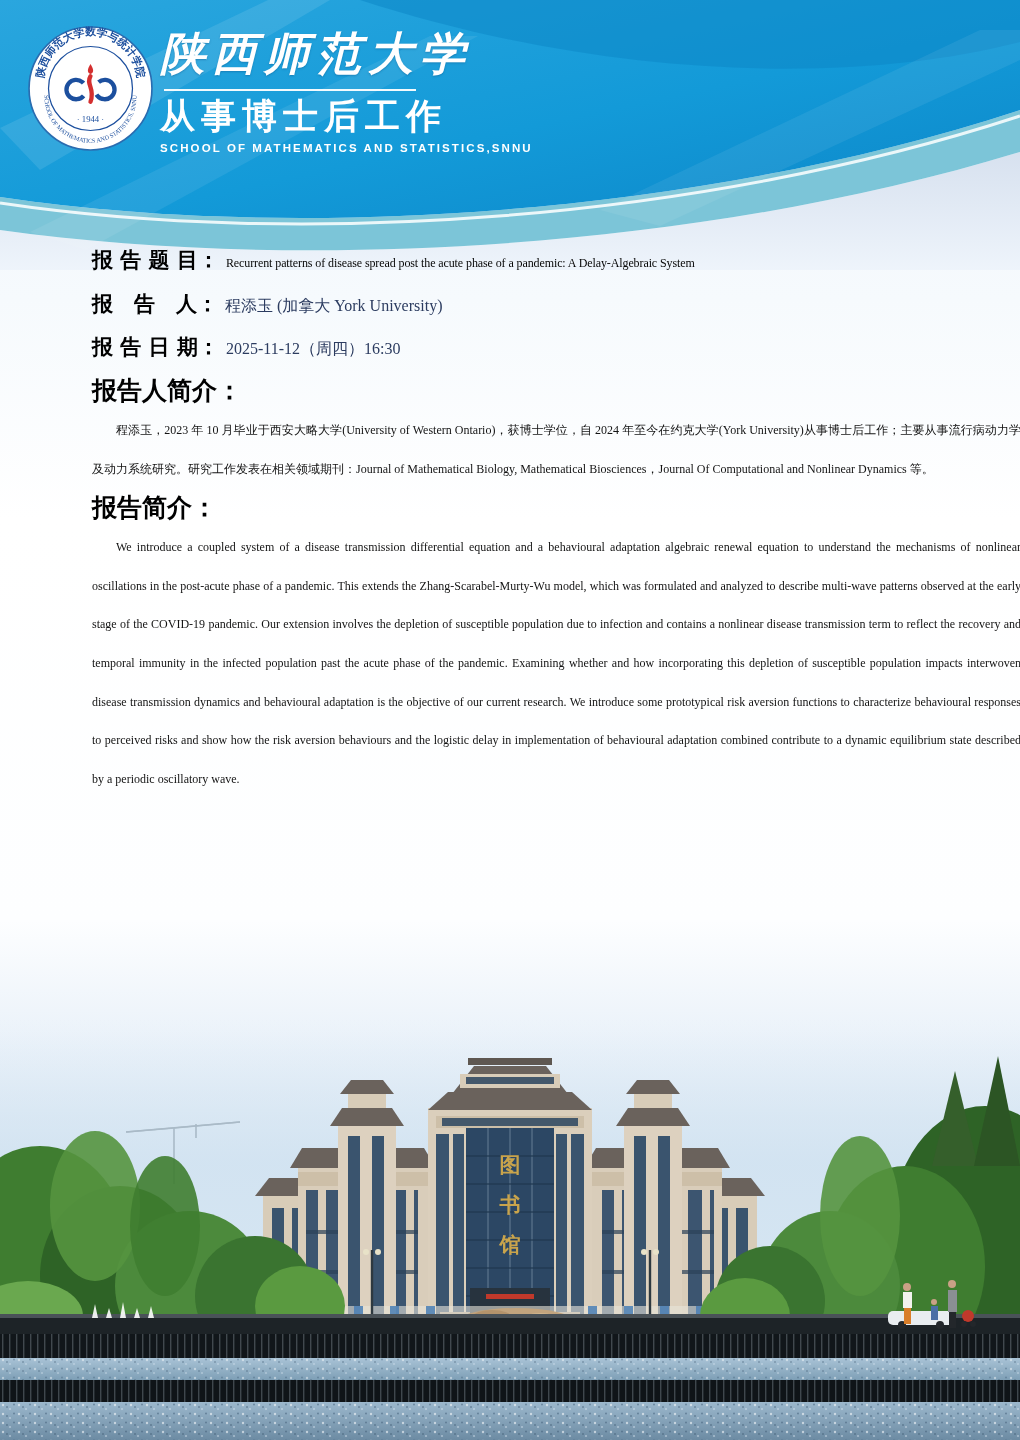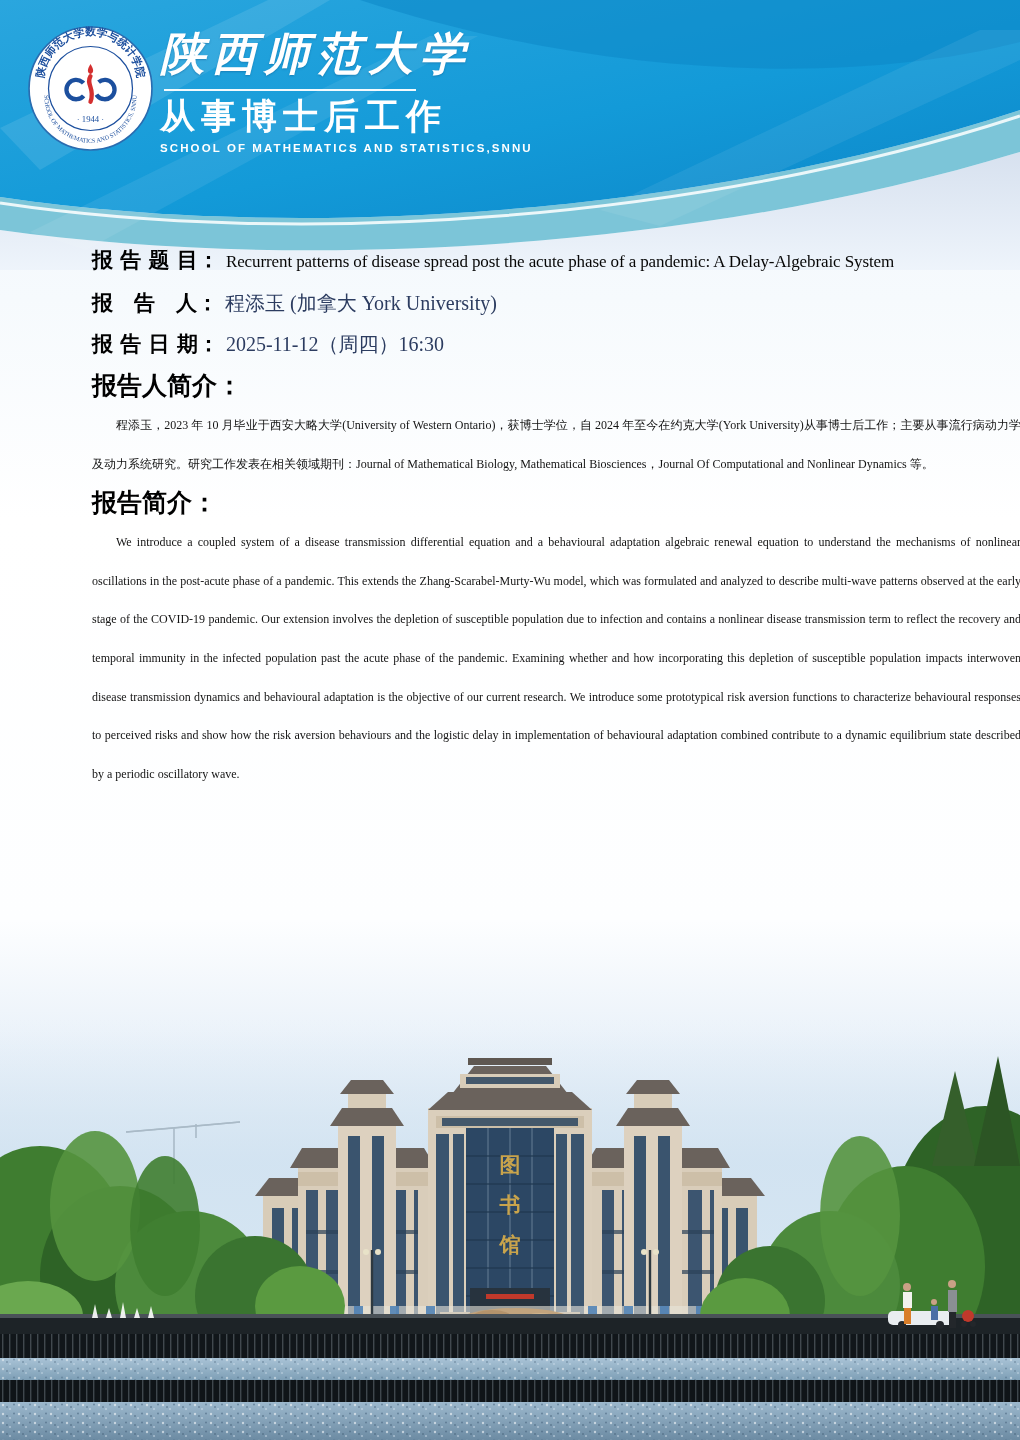--- a/index.html
+++ b/index.html
@@ -27,22 +27,22 @@
     font-family:Liberation Sans, sans-serif;font-weight:bold;
     font-size:11.5px;letter-spacing:2.1px;color:#fff;margin-top:6px;white-space:nowrap;
   }
   
   .content{position:absolute;left:47px;top:247px;width:929px;margin-left:45px;}
   .field{display:flex;align-items:baseline;margin-bottom:15px;}
   .field-label{
     font-family:"DejaVu Sans","Liberation Sans",sans-serif;font-weight:bold;
     font-size:21px;line-height:26px;color:#000;white-space:pre;flex:none;margin-right:7px;
   }
-  .field-value{font-size:20px;line-height:26px;color:#10203f;}
-  .field-value.title{font-size:17px;white-space:nowrap;color:#060606;letter-spacing:-0.1px;}
+  .field-value{font-size:16px;line-height:26px;color:#10203f;}
+  .field-value.title{font-size:12px;white-space:nowrap;color:#060606;letter-spacing:-0.1px;}
   .field-value.navy{color:#2c3c60;}
   .section-heading{
     font-family:Liberation Sans, sans-serif;font-weight:bold;
     font-size:25px;line-height:26px;color:#000;margin:6px 0 8px 0;
   }
   .para{
     font-size:12px;line-height:38.6px;color:#131313;
     text-align:justify;text-indent:2em;margin:0 0 4px 0;
   }
   

